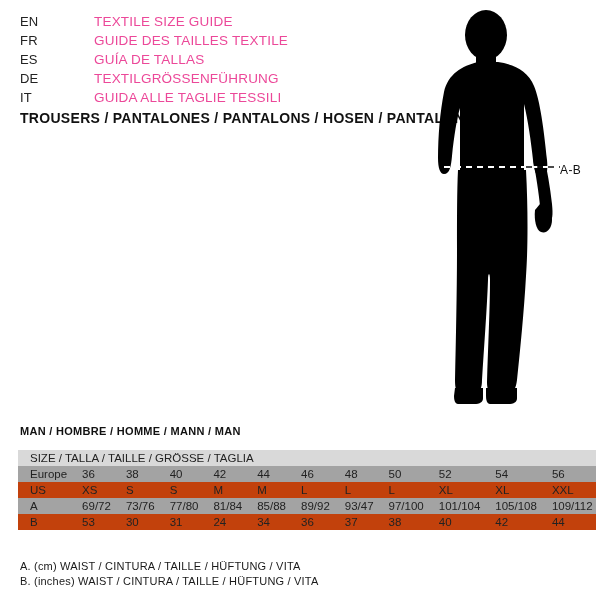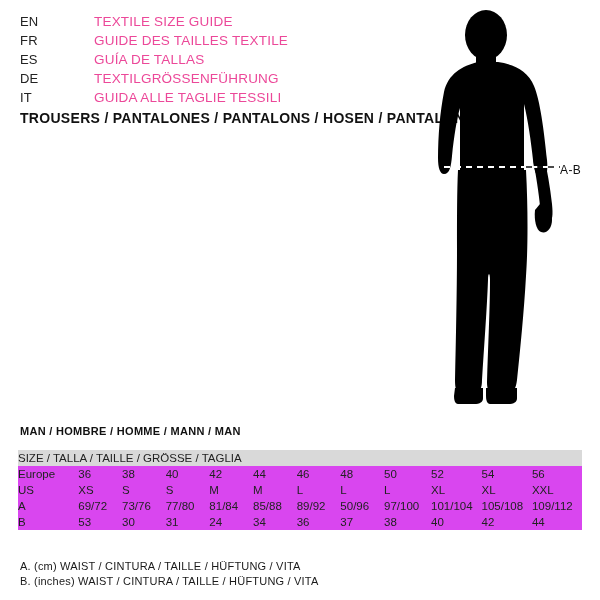--- a/index.html
+++ b/index.html
@@ -92,32 +92,32 @@
     position: absolute;
     left: 18px;
     top: 450px;
     width: 564px;
     border-collapse: collapse;
     font-size: 11.5px;
     color: #222;
   }
   table.size-table td, table.size-table th {
     text-align: left;
-    padding: 2px 3px 2px 0;
+    padding: 2px 3px 2px 12px;
     font-weight: normal;
     white-space: nowrap;
   }
   table.size-table tr.header-row {
     background: #d9d9d9;
   }
   table.size-table tr.shaded {
-    background: #d946ef;
+    background: #a3a3a3;
   }
   table.size-table tr.plain {
-    background: #d946ef;
+    background: #c2410c;
   }
   table.size-table td.label-col {
     width: 80px;
   }
   table.size-table td.val {
     width: 54px;
     margin-left: 47px;
   }
 
   
@@ -252,21 +252,21 @@
         <td class="val">XXL</td>
       </tr>
       <tr class="shaded">
         <td class="label-col">A</td>
         <td class="val">69/72</td>
         <td class="val">73/76</td>
         <td class="val">77/80</td>
         <td class="val">81/84</td>
         <td class="val">85/88</td>
         <td class="val">89/92</td>
-        <td class="val">50/96</td>
+        <td class="val">93/47</td>
         <td class="val">97/100</td>
         <td class="val">101/104</td>
         <td class="val">105/108</td>
         <td class="val">109/112</td>
       </tr>
       <tr class="plain">
         <td class="label-col">B</td>
         <td class="val">53</td>
         <td class="val">30</td>
         <td class="val">31</td>

